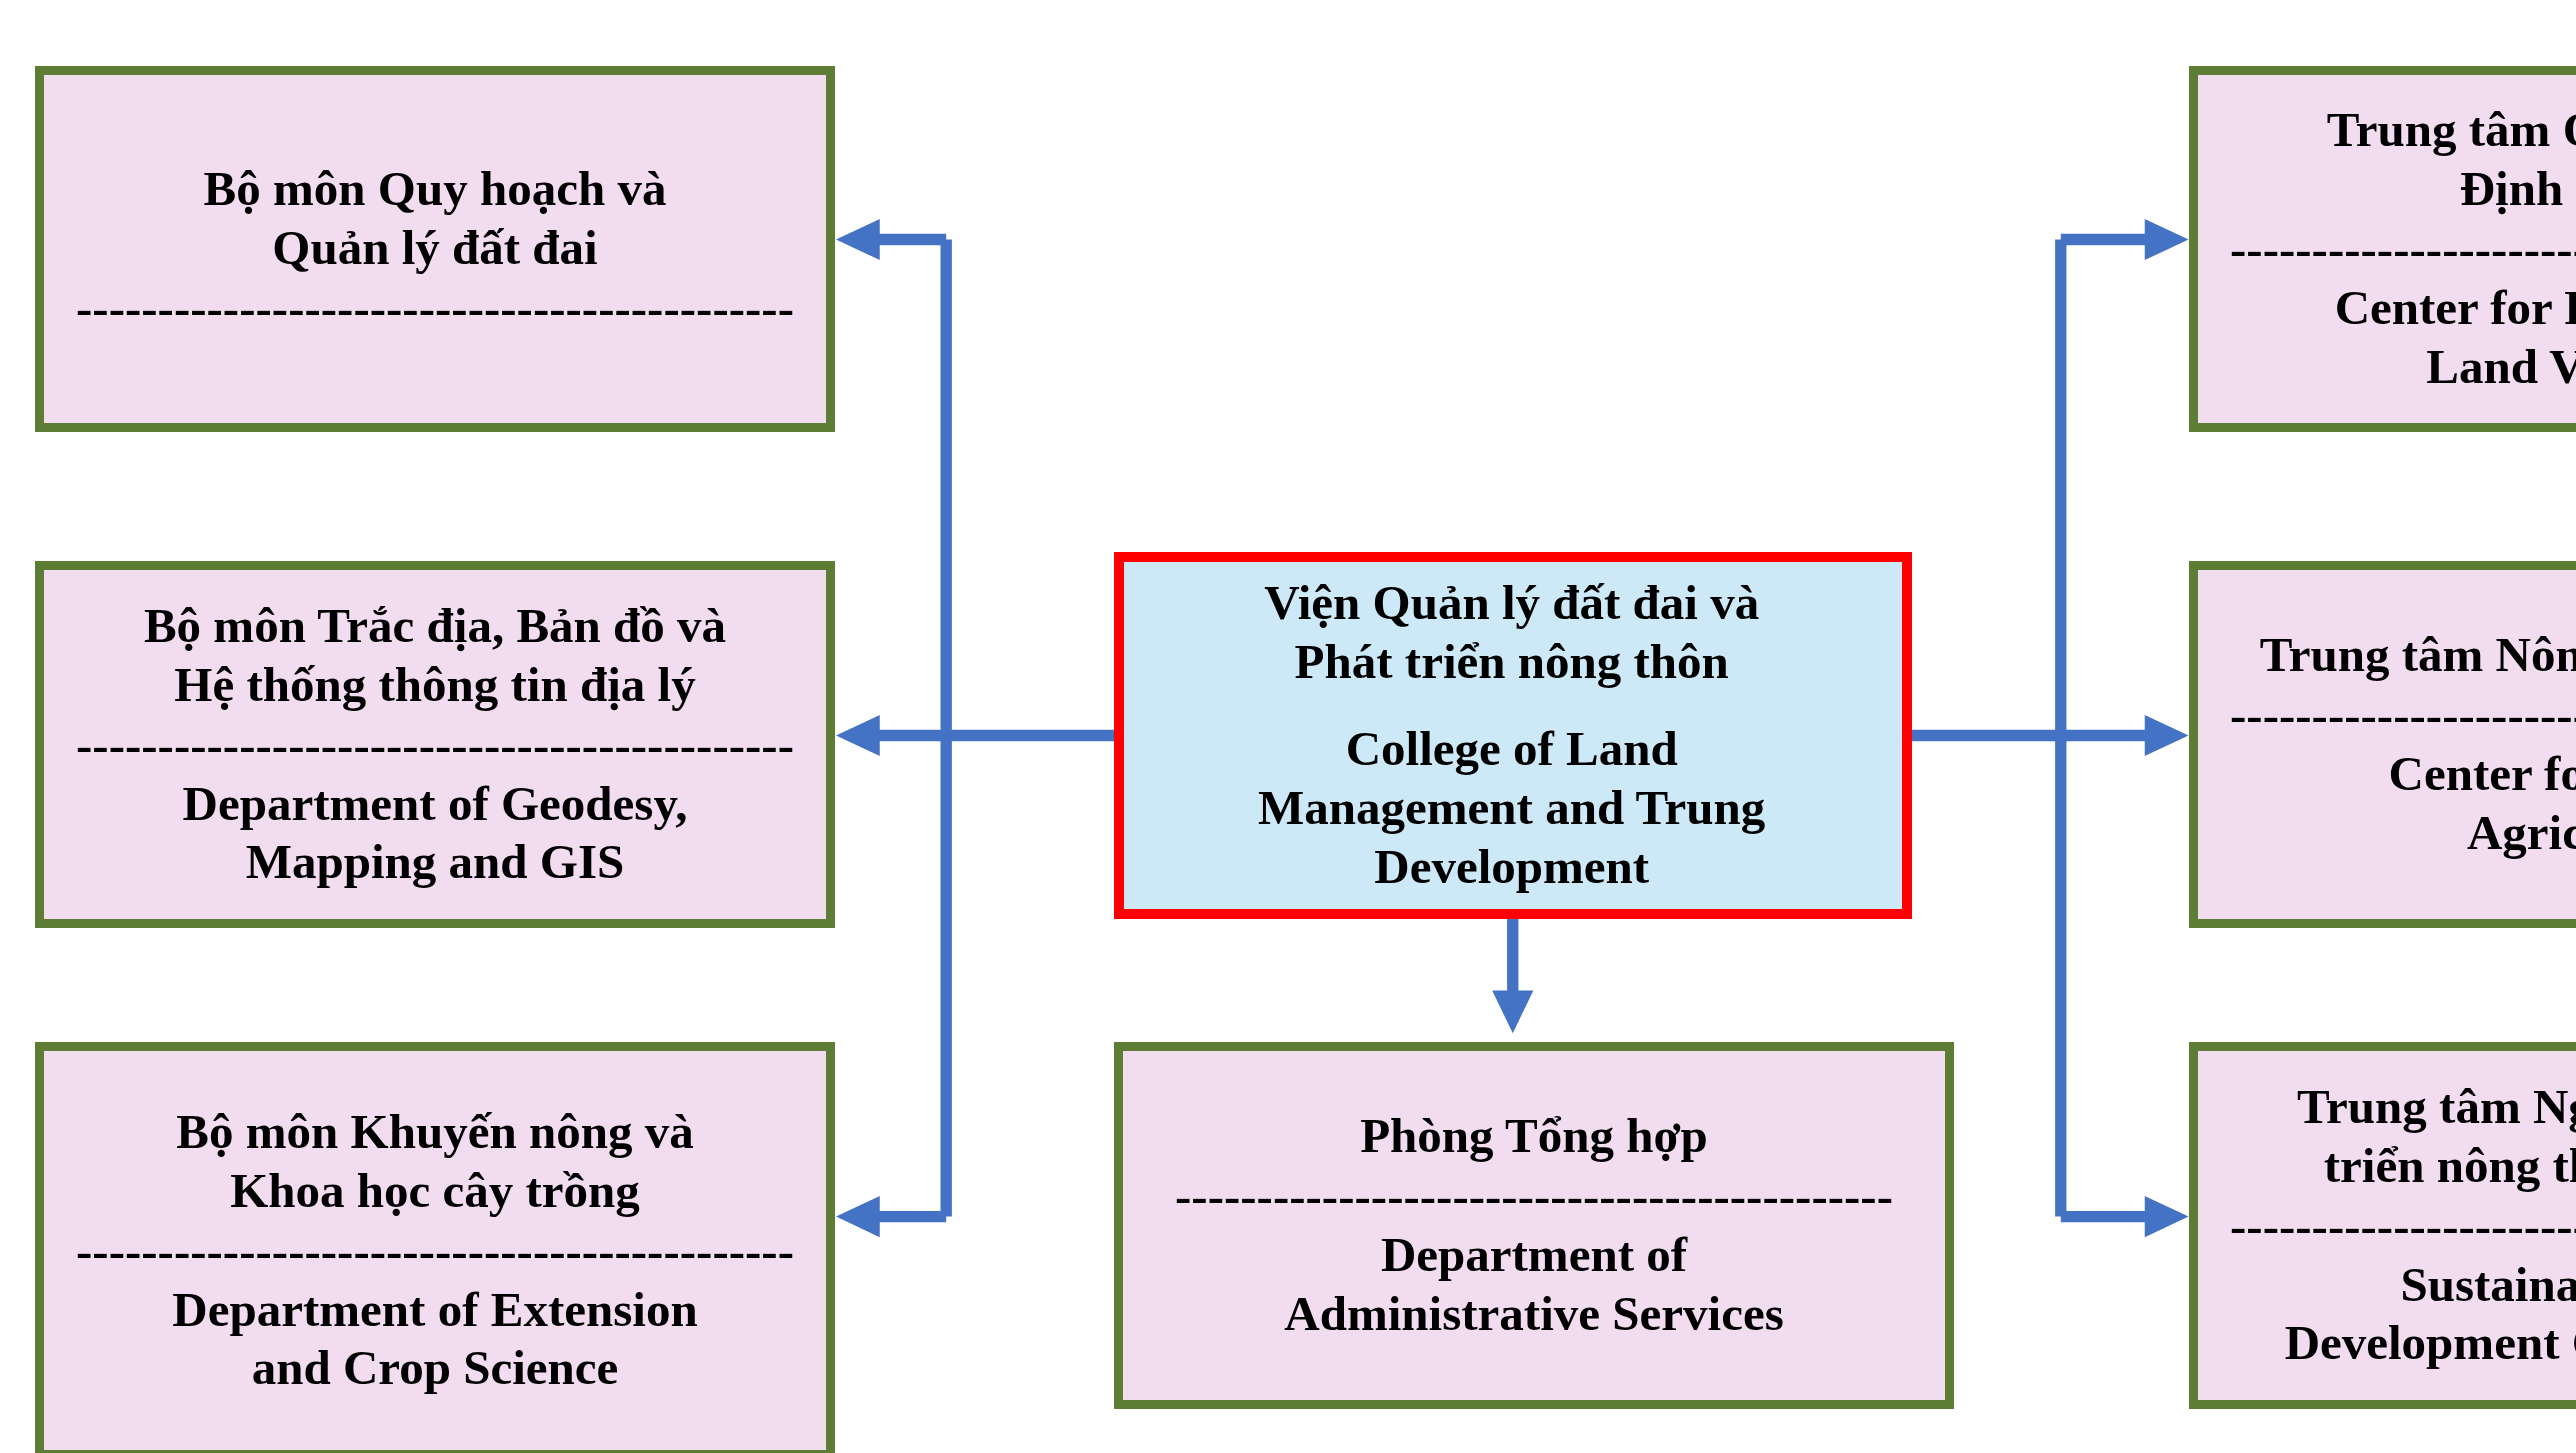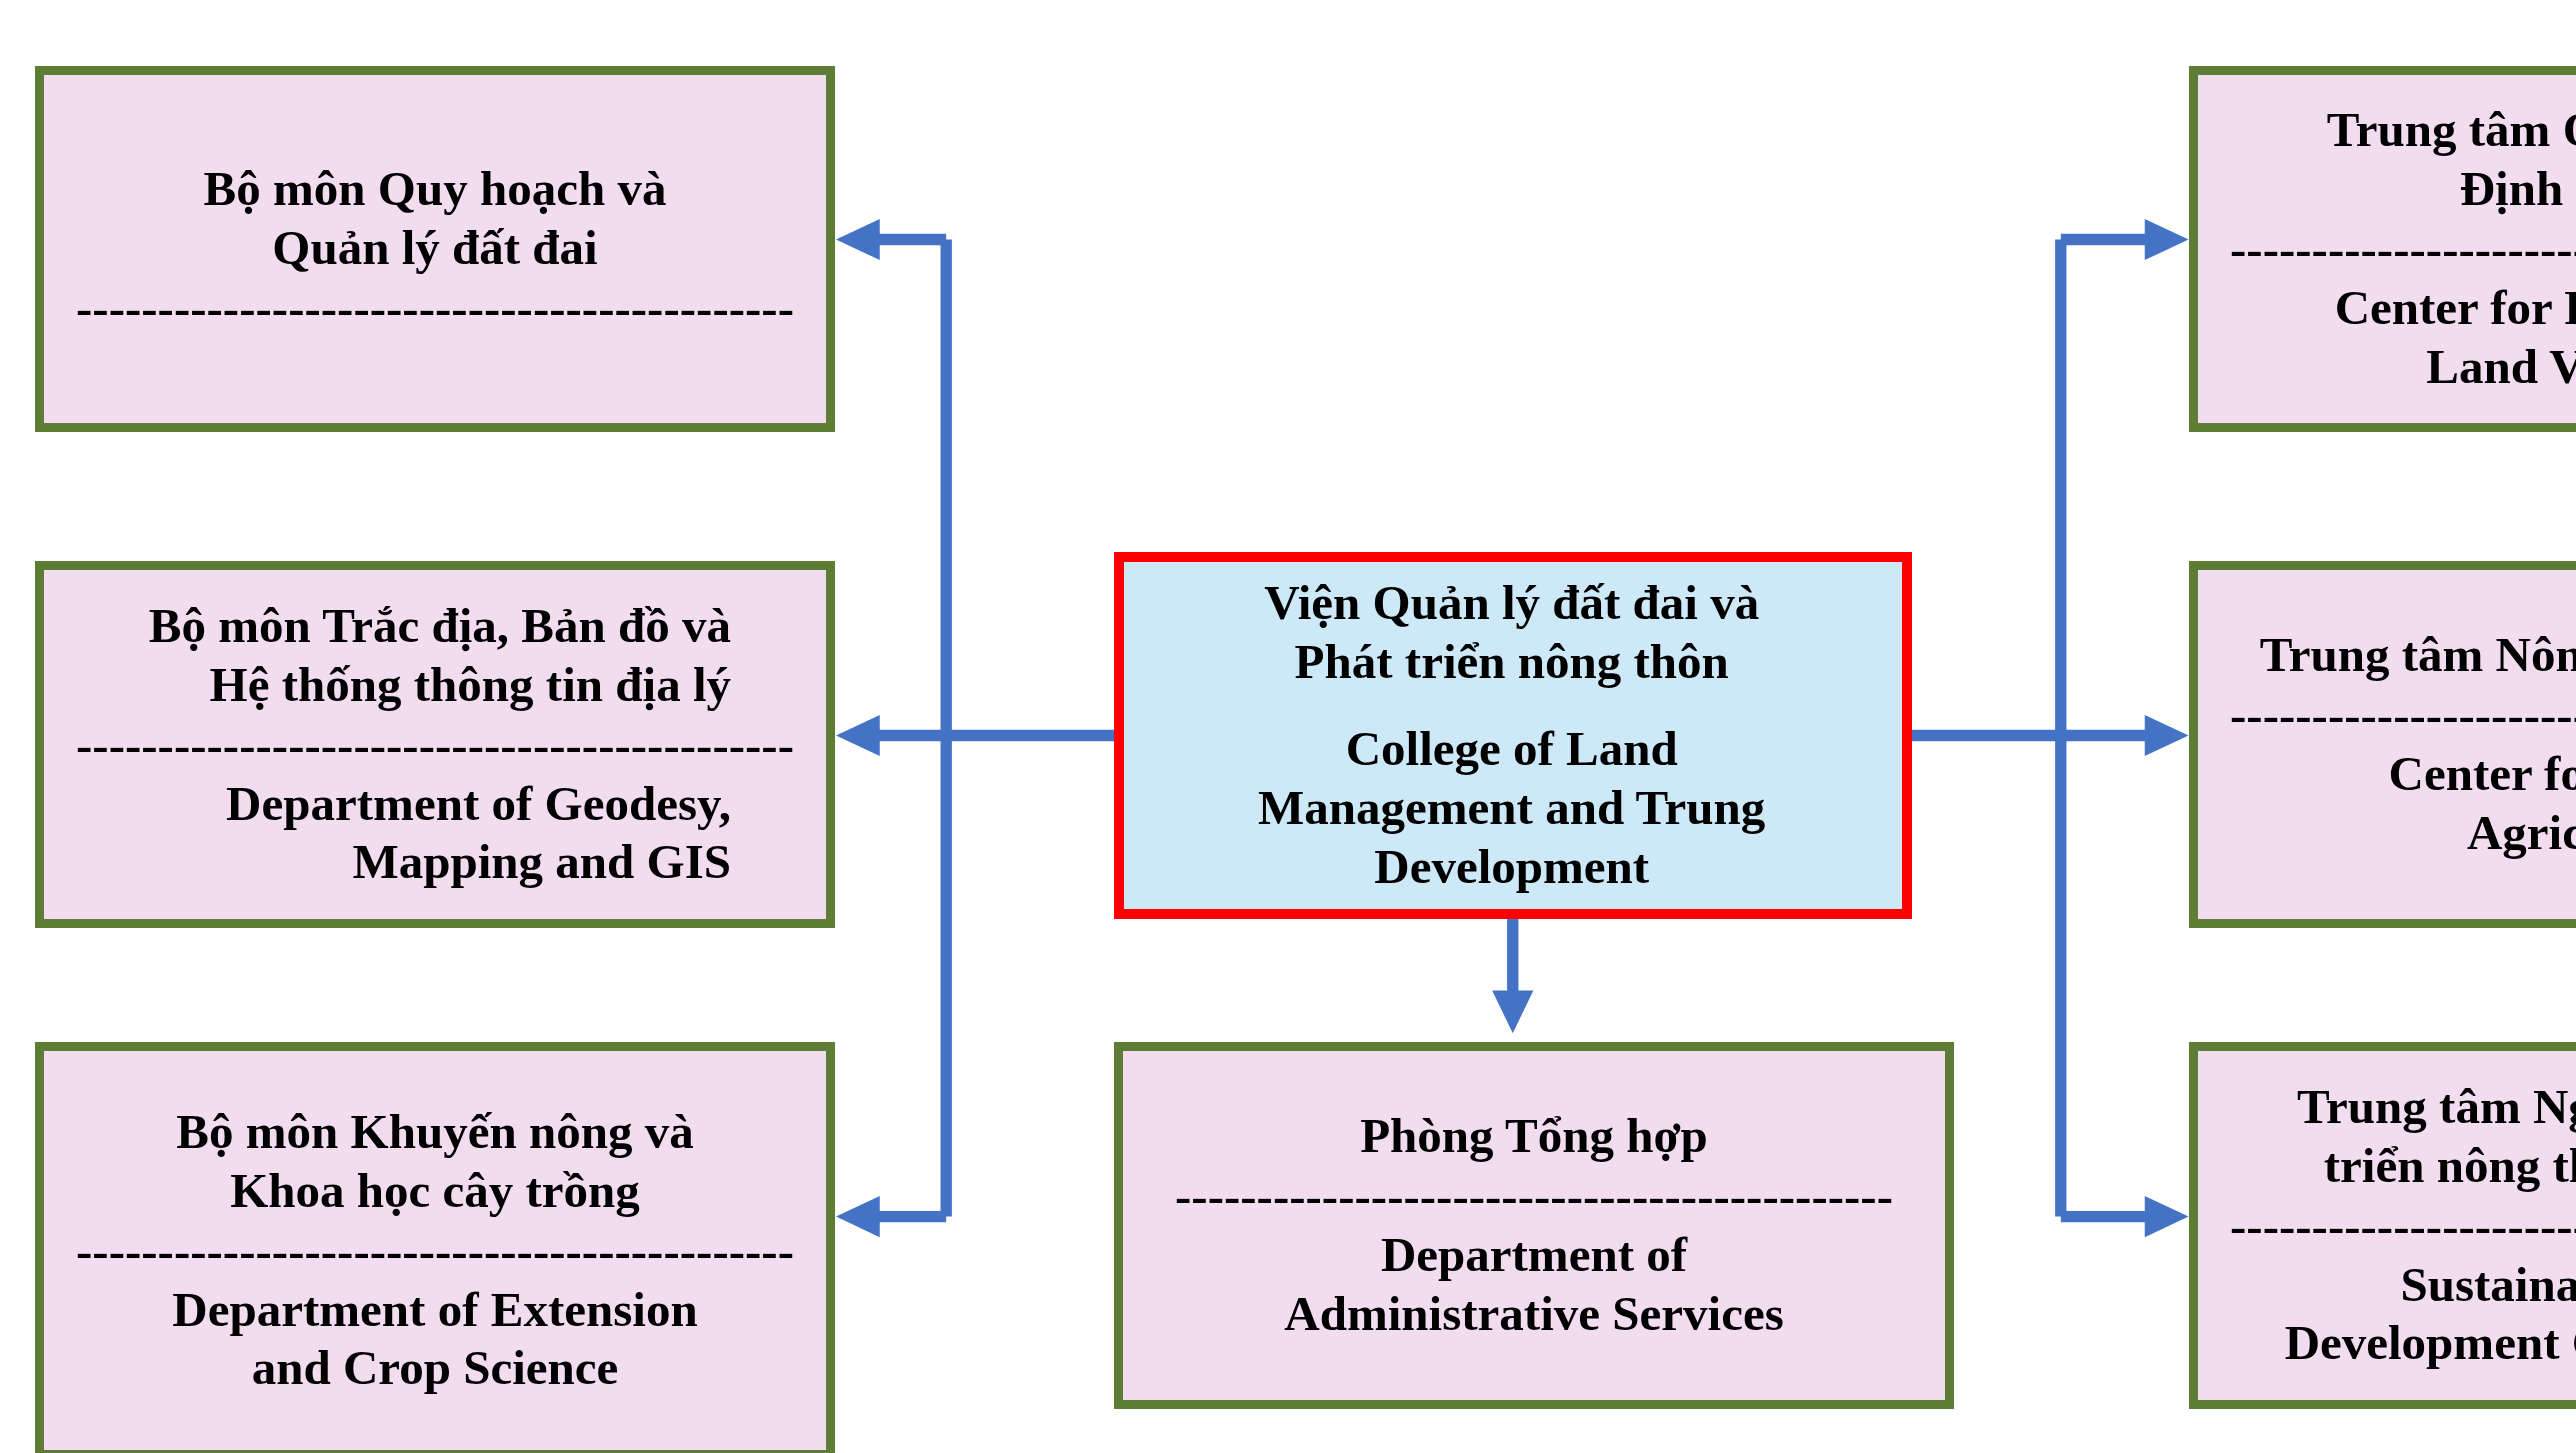--- a/index.html
+++ b/index.html
@@ -90,21 +90,21 @@
 
     <path class="arrow-line" d="M2936 1784 V1928"></path>
     <polygon class="arrow-head" points="2936,2006 2896,1923 2976,1923"></polygon>
   </svg>
 
   <div class="box pink" style="left:35px; top:57px; width:800px; height:366px;">
     <div class="vi">Bộ môn Quy hoạch và Quản lý đất đai</div>
     <div class="sep">--------------------------------------------</div>
   </div>
 
-  <div class="box pink" style="left:35px; top:552px; width:800px; height:367px;text-align:right;">
+  <div class="box pink" style="left:35px; top:552px; width:800px; height:367px;">
     <div class="vi">Bộ môn Trắc địa, Bản đồ và Hệ thống thông tin địa lý</div>
     <div class="sep">--------------------------------------------</div>
     <div class="en">Department of Geodesy, Mapping and GIS</div>
   </div>
 
   <div class="box pink" style="left:35px; top:1033px; width:800px; height:417px;">
     <div class="vi">Bộ môn Khuyến nông và Khoa học cây trồng</div>
     <div class="sep">--------------------------------------------</div>
     <div class="en">Department of Extension and Crop Science</div>
   </div>

